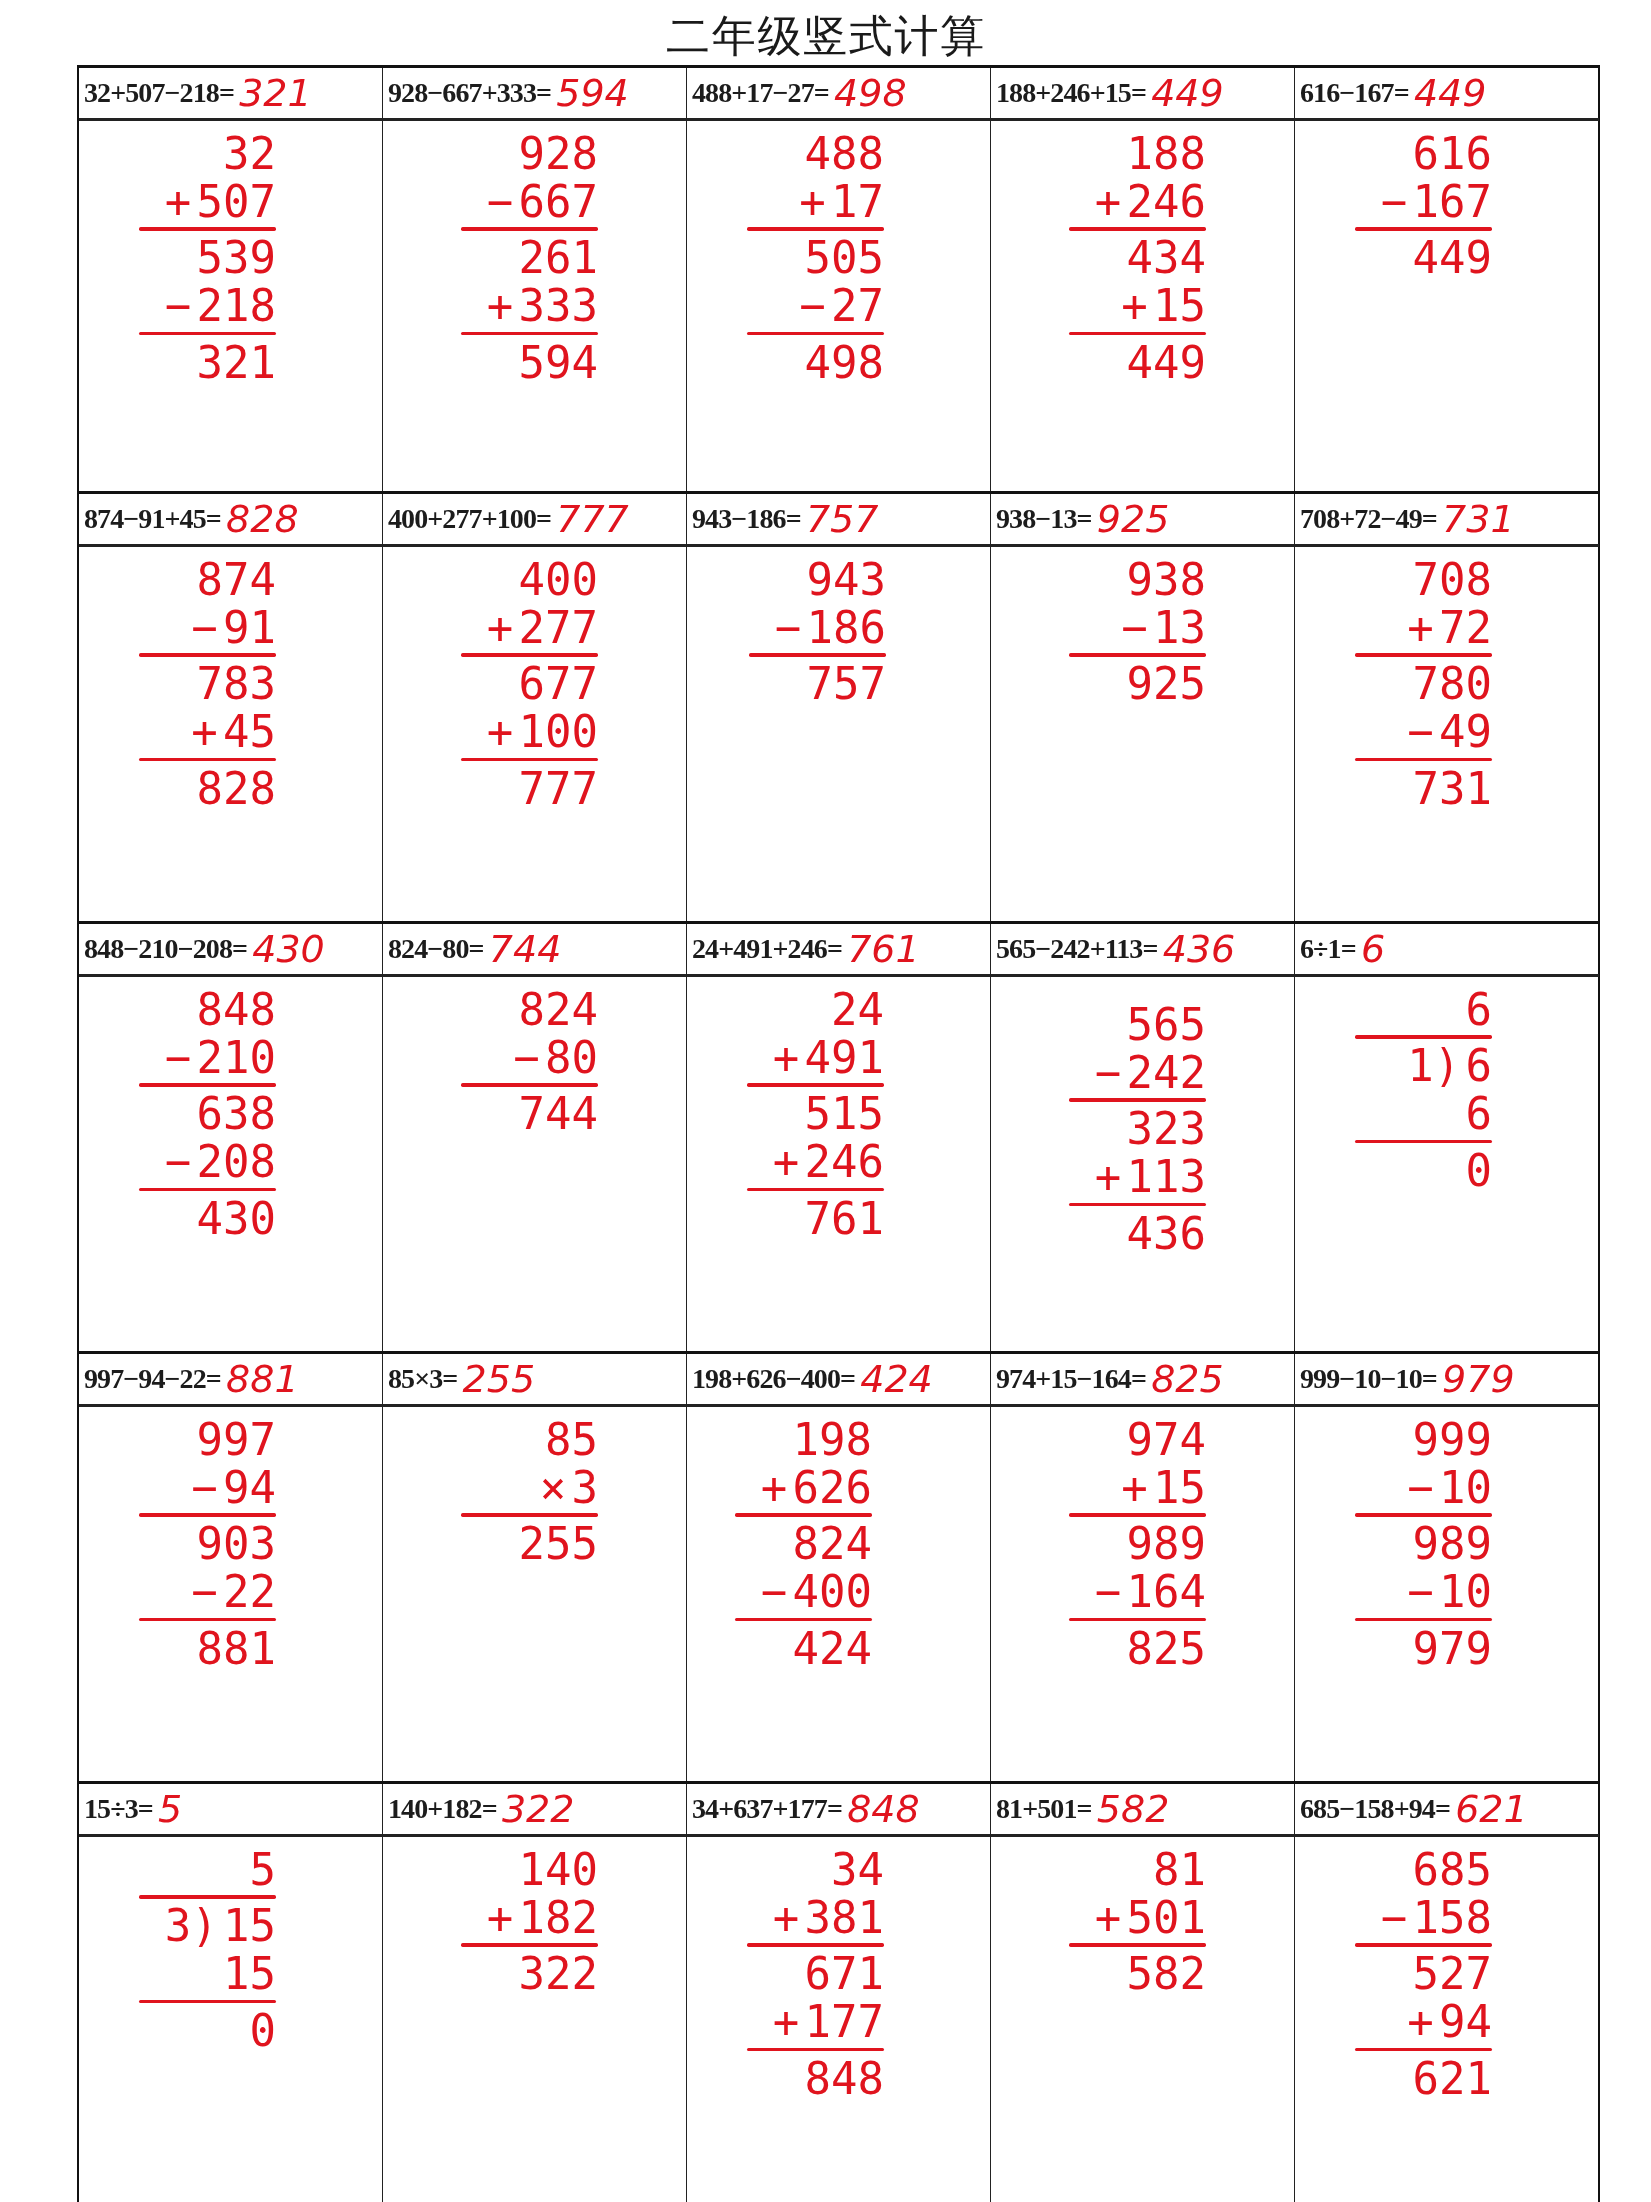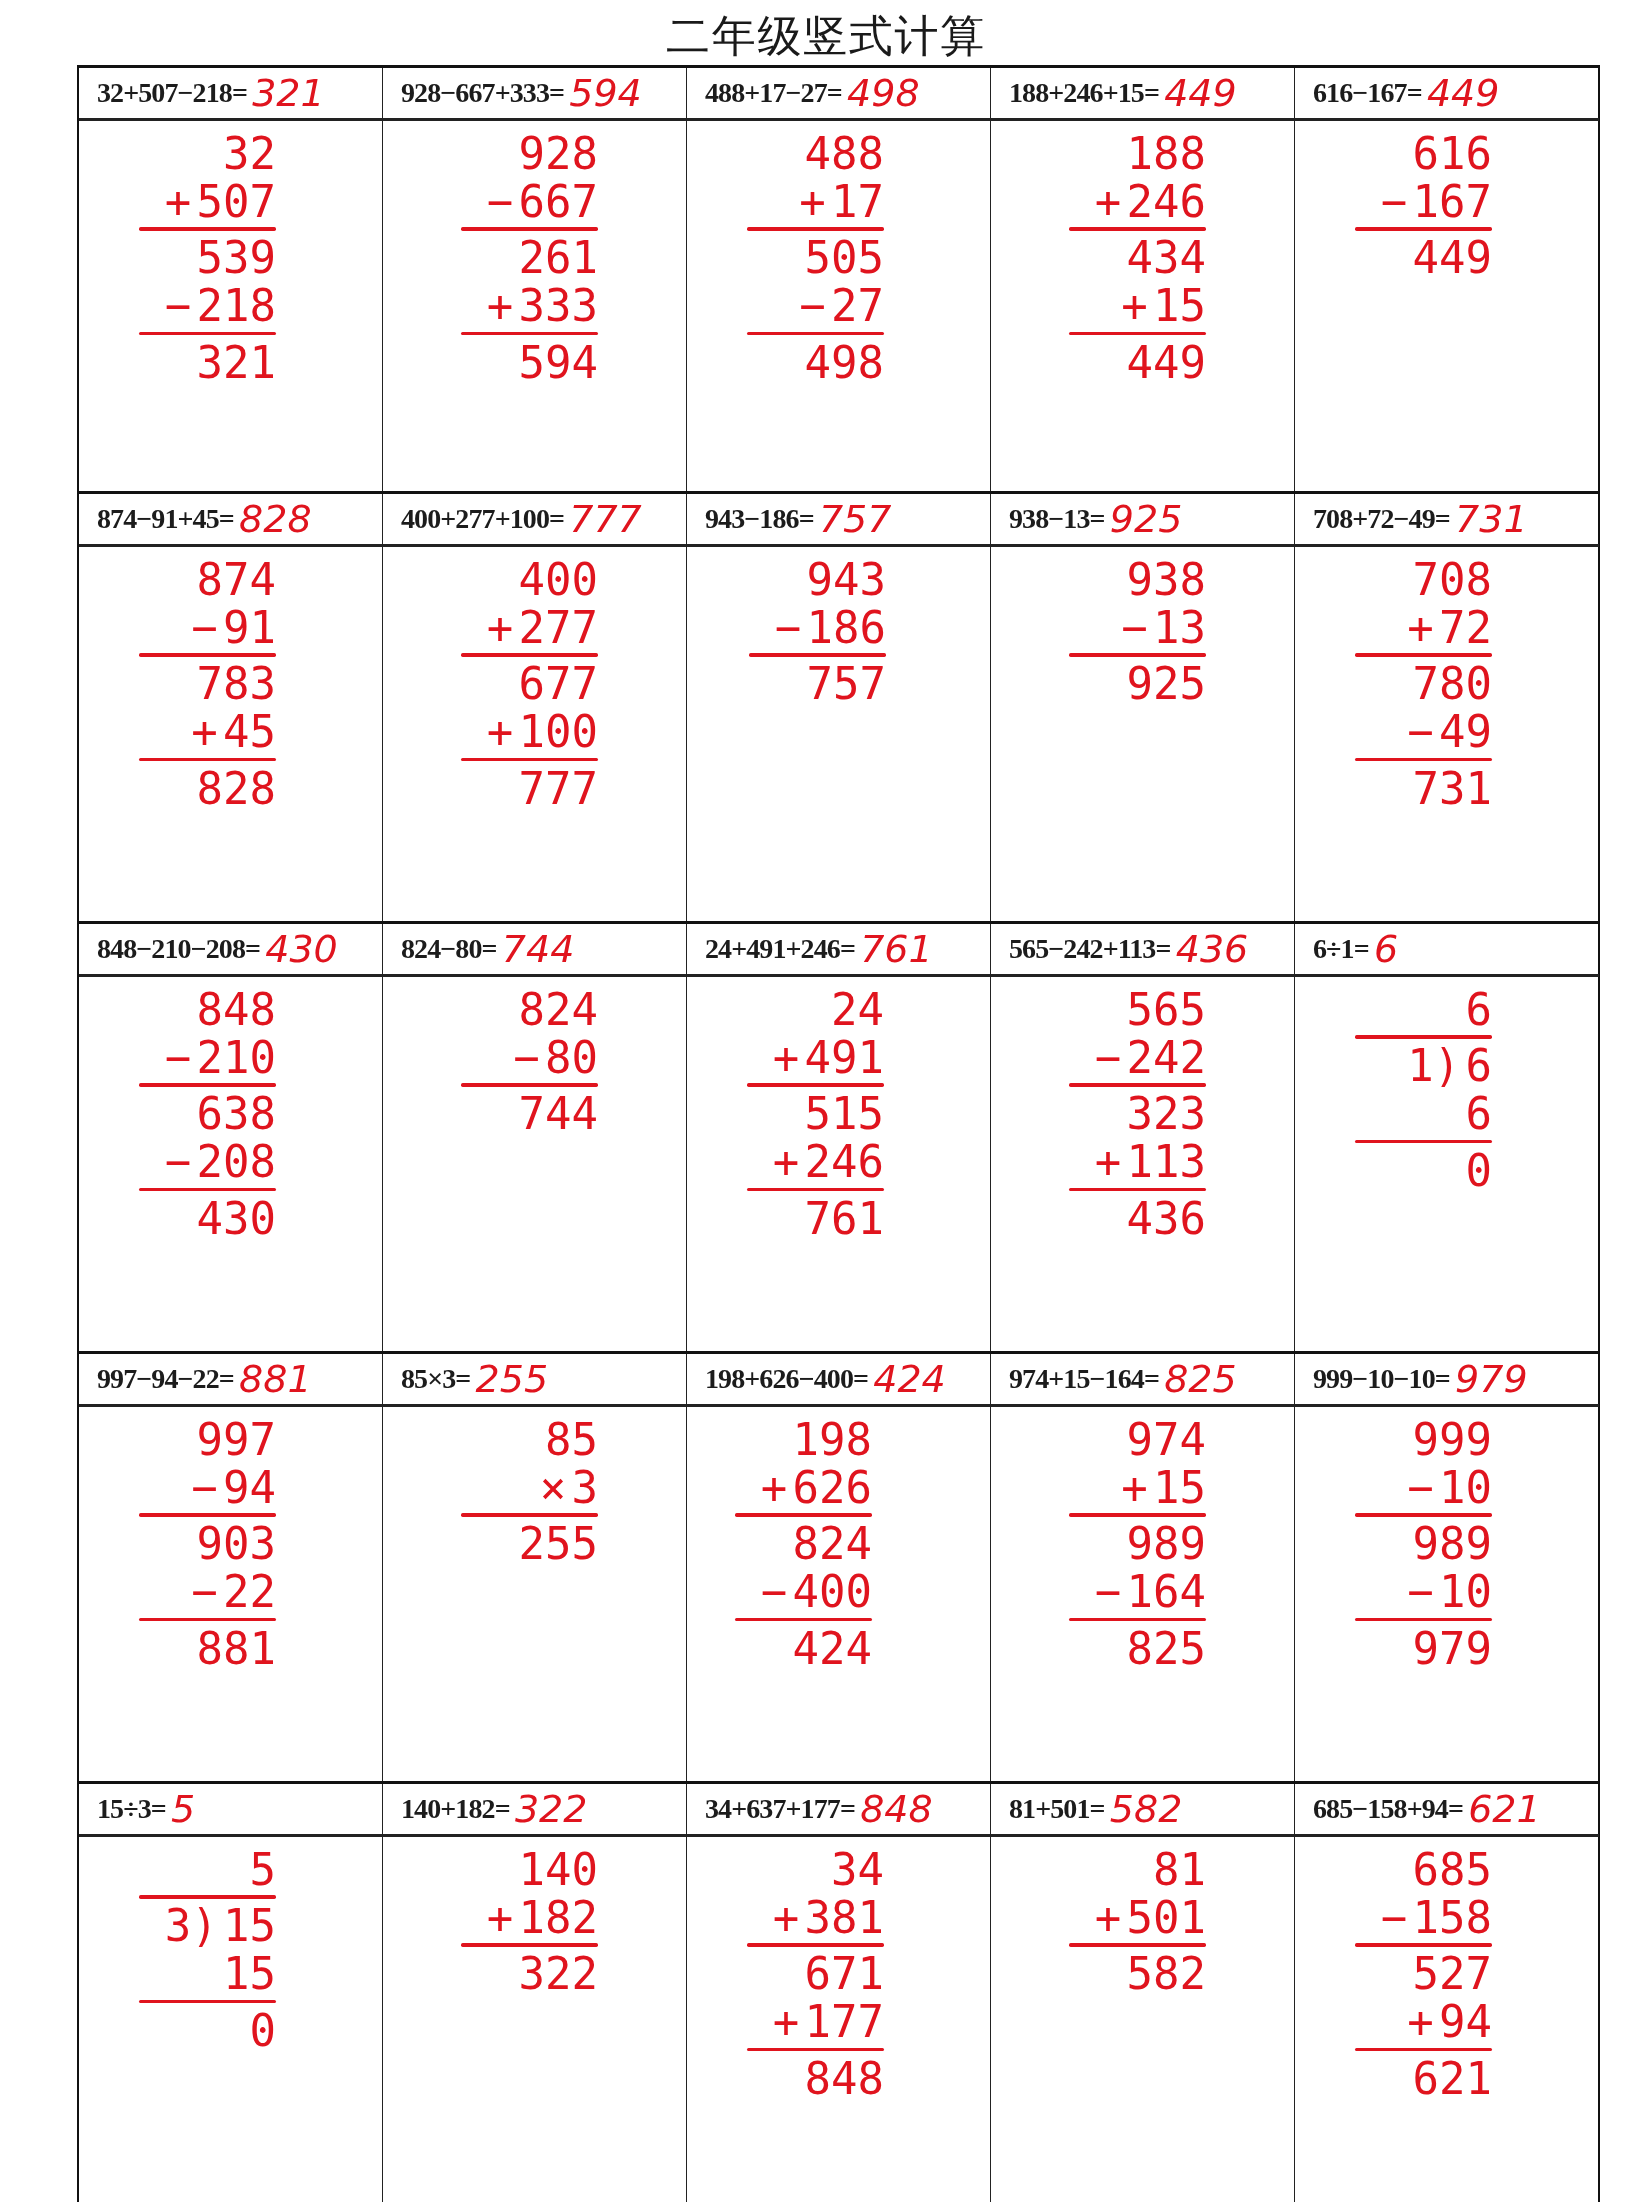--- a/index.html
+++ b/index.html
@@ -17,21 +17,21 @@
   }
   .row { display:flex; height:430px; border-top:3.4px solid #111; box-sizing:border-box; }
   .row:first-child { height:426px; }
   .cell {
     flex:0 0 304px; box-sizing:border-box; border-right:1.7px solid #222; position:relative;
     display:flex; flex-direction:column;
   }
   .cell:last-child { border-right:none; }
   .cell-head {
     height:53px; border-bottom:3.4px solid #222; box-sizing:border-box;
-    display:flex; align-items:center; padding-left:18px; white-space:nowrap; overflow:hidden;
+    display:flex; align-items:center; padding-left:5px; white-space:nowrap; overflow:hidden;
   }
   .problem {
     font-family:"Liberation Serif", serif; font-weight:bold; font-size:28px; color:#1c1c1c;
     letter-spacing:-0.9px;
   }
   .answer {
     font-family:"DejaVu Sans", sans-serif; font-size:38px; color:#e0141e; margin-left:5.2px;
     font-style:italic; font-weight:normal;
   }
   .work {
@@ -264,21 +264,21 @@
             <div class="vline"><span class="op"></span><span>761</span></div>
           </div>
         </div>
       </div>
       <div class="cell">
         <div class="cell-head">
           <span class="problem">565−242+113=</span>
           <span class="answer">436</span>
         </div>
         <div class="work">
-          <div class="vert" style="left: 52px; width: 163px;">
+          <div class="vert" style="left: 52px; width: 163px; margin-top: 15px;">
             <div class="vline"><span class="op"></span><span>565</span></div>
             <div class="vline"><span class="op">−</span><span>242</span></div>
             <div class="bar"></div>
             <div class="vline"><span class="op"></span><span>323</span></div>
             <div class="vline"><span class="op">+</span><span>113</span></div>
             <div class="bar"></div>
             <div class="vline"><span class="op"></span><span>436</span></div>
           </div>
         </div>
       </div>

